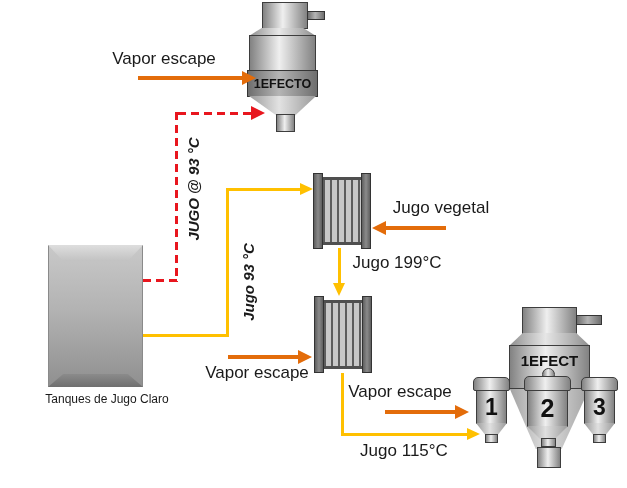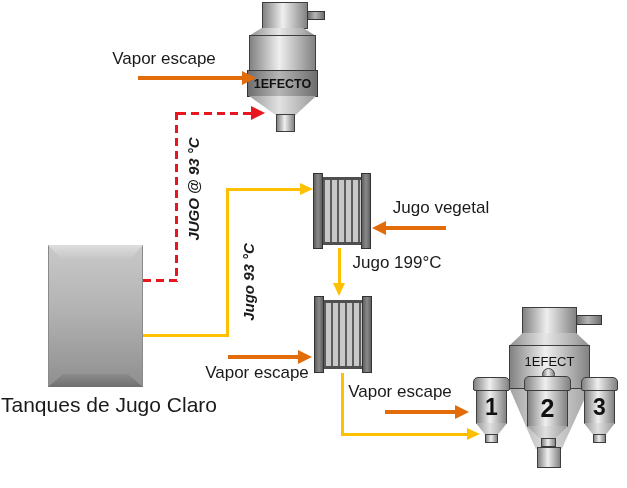--- a/index.html
+++ b/index.html
@@ -100,41 +100,42 @@
   </div>
 
   <div class="abs oline" style="left:228px;top:355px;width:72px;height:4px;"></div>
   <div class="tri tri-r-o" style="left:298px;top:350px;"></div>
   <div class="lbl" style="left:187px;top:364px;width:140px;">Vapor escape</div>
 
   <div class="abs tank" style="left:48px;top:245px;width:95px;height:142px;">
     <div class="tank-top"></div>
     <div class="tank-bot"></div>
   </div>
-  <div class="lbl" style="left:1px;top:393px;width:212px;font-size:21px;">Tanques de Jugo Claro</div>
+  <div class="lbl" style="left:1px;top:393px;width:212px;font-size:12px;">Tanques de Jugo Claro</div>
 
   <div class="abs yline" style="left:341px;top:373px;width:3px;height:63px;"></div>
   <div class="abs yline" style="left:341px;top:433px;width:128px;height:3px;"></div>
   <div class="tri tri-r-y" style="left:467px;top:428px;"></div>
+  <div class="lbl" style="left:344px;top:442px;width:120px;">Jugo 115°C</div>
 
   <div class="lbl" style="left:330px;top:383px;width:140px;">Vapor escape</div>
   <div class="abs oline" style="left:385px;top:410px;width:72px;height:4px;"></div>
   <div class="tri tri-r-o" style="left:455px;top:405px;"></div>
 
   <div class="abs" style="left:0;top:0;width:0;height:0;">
 
     <div class="abs cone" style="left:509px;top:387px;width:81px;height:62px;background:linear-gradient(90deg,#a0a0a0,#e0e0e0 45%,#a0a0a0);clip-path:polygon(0 0,100% 0,65% 100%,33% 100%);"></div>
     <div class="abs metal" style="left:537px;top:447px;width:24px;height:21px;"></div>
 
     <div class="abs metal" style="left:522px;top:307px;width:55px;height:27px;"></div>
     <div class="abs metal-dark" style="left:576px;top:315px;width:26px;height:10px;"></div>
     <div class="abs cone" style="left:509px;top:333px;width:81px;height:13px;background:linear-gradient(90deg,#8d8d8d,#e6e6e6 45%,#8d8d8d);clip-path:polygon(17% 0,83% 0,100% 100%,0 100%);"></div>
     <div class="abs metal" style="left:509px;top:345px;width:81px;height:44px;">
       <div style="text-align:center;padding-top:6px;">
-        <span style="font-weight:normal;font-size:13px;color:#111;">1EFECT</span>
+        <span style="font-weight:bold;font-size:15px;color:#111;">1EFECT</span>
       </div>
     </div>
 
     <div class="abs metal" style="left:542px;top:368px;width:13px;height:13px;border-radius:50%;"></div>
 
     <div class="abs metal cap" style="left:473px;top:377px;width:37px;height:14px;"></div>
     <div class="abs metal num" style="left:476px;top:390px;width:31px;height:34px;font-size:23px;">
       <span>1</span>
     </div>
     <div class="abs cone" style="left:476px;top:423px;width:31px;height:12px;background:linear-gradient(90deg,#9a9a9a,#e0e0e0 45%,#9a9a9a);clip-path:polygon(0 0,100% 0,70% 100%,30% 100%);"></div>

